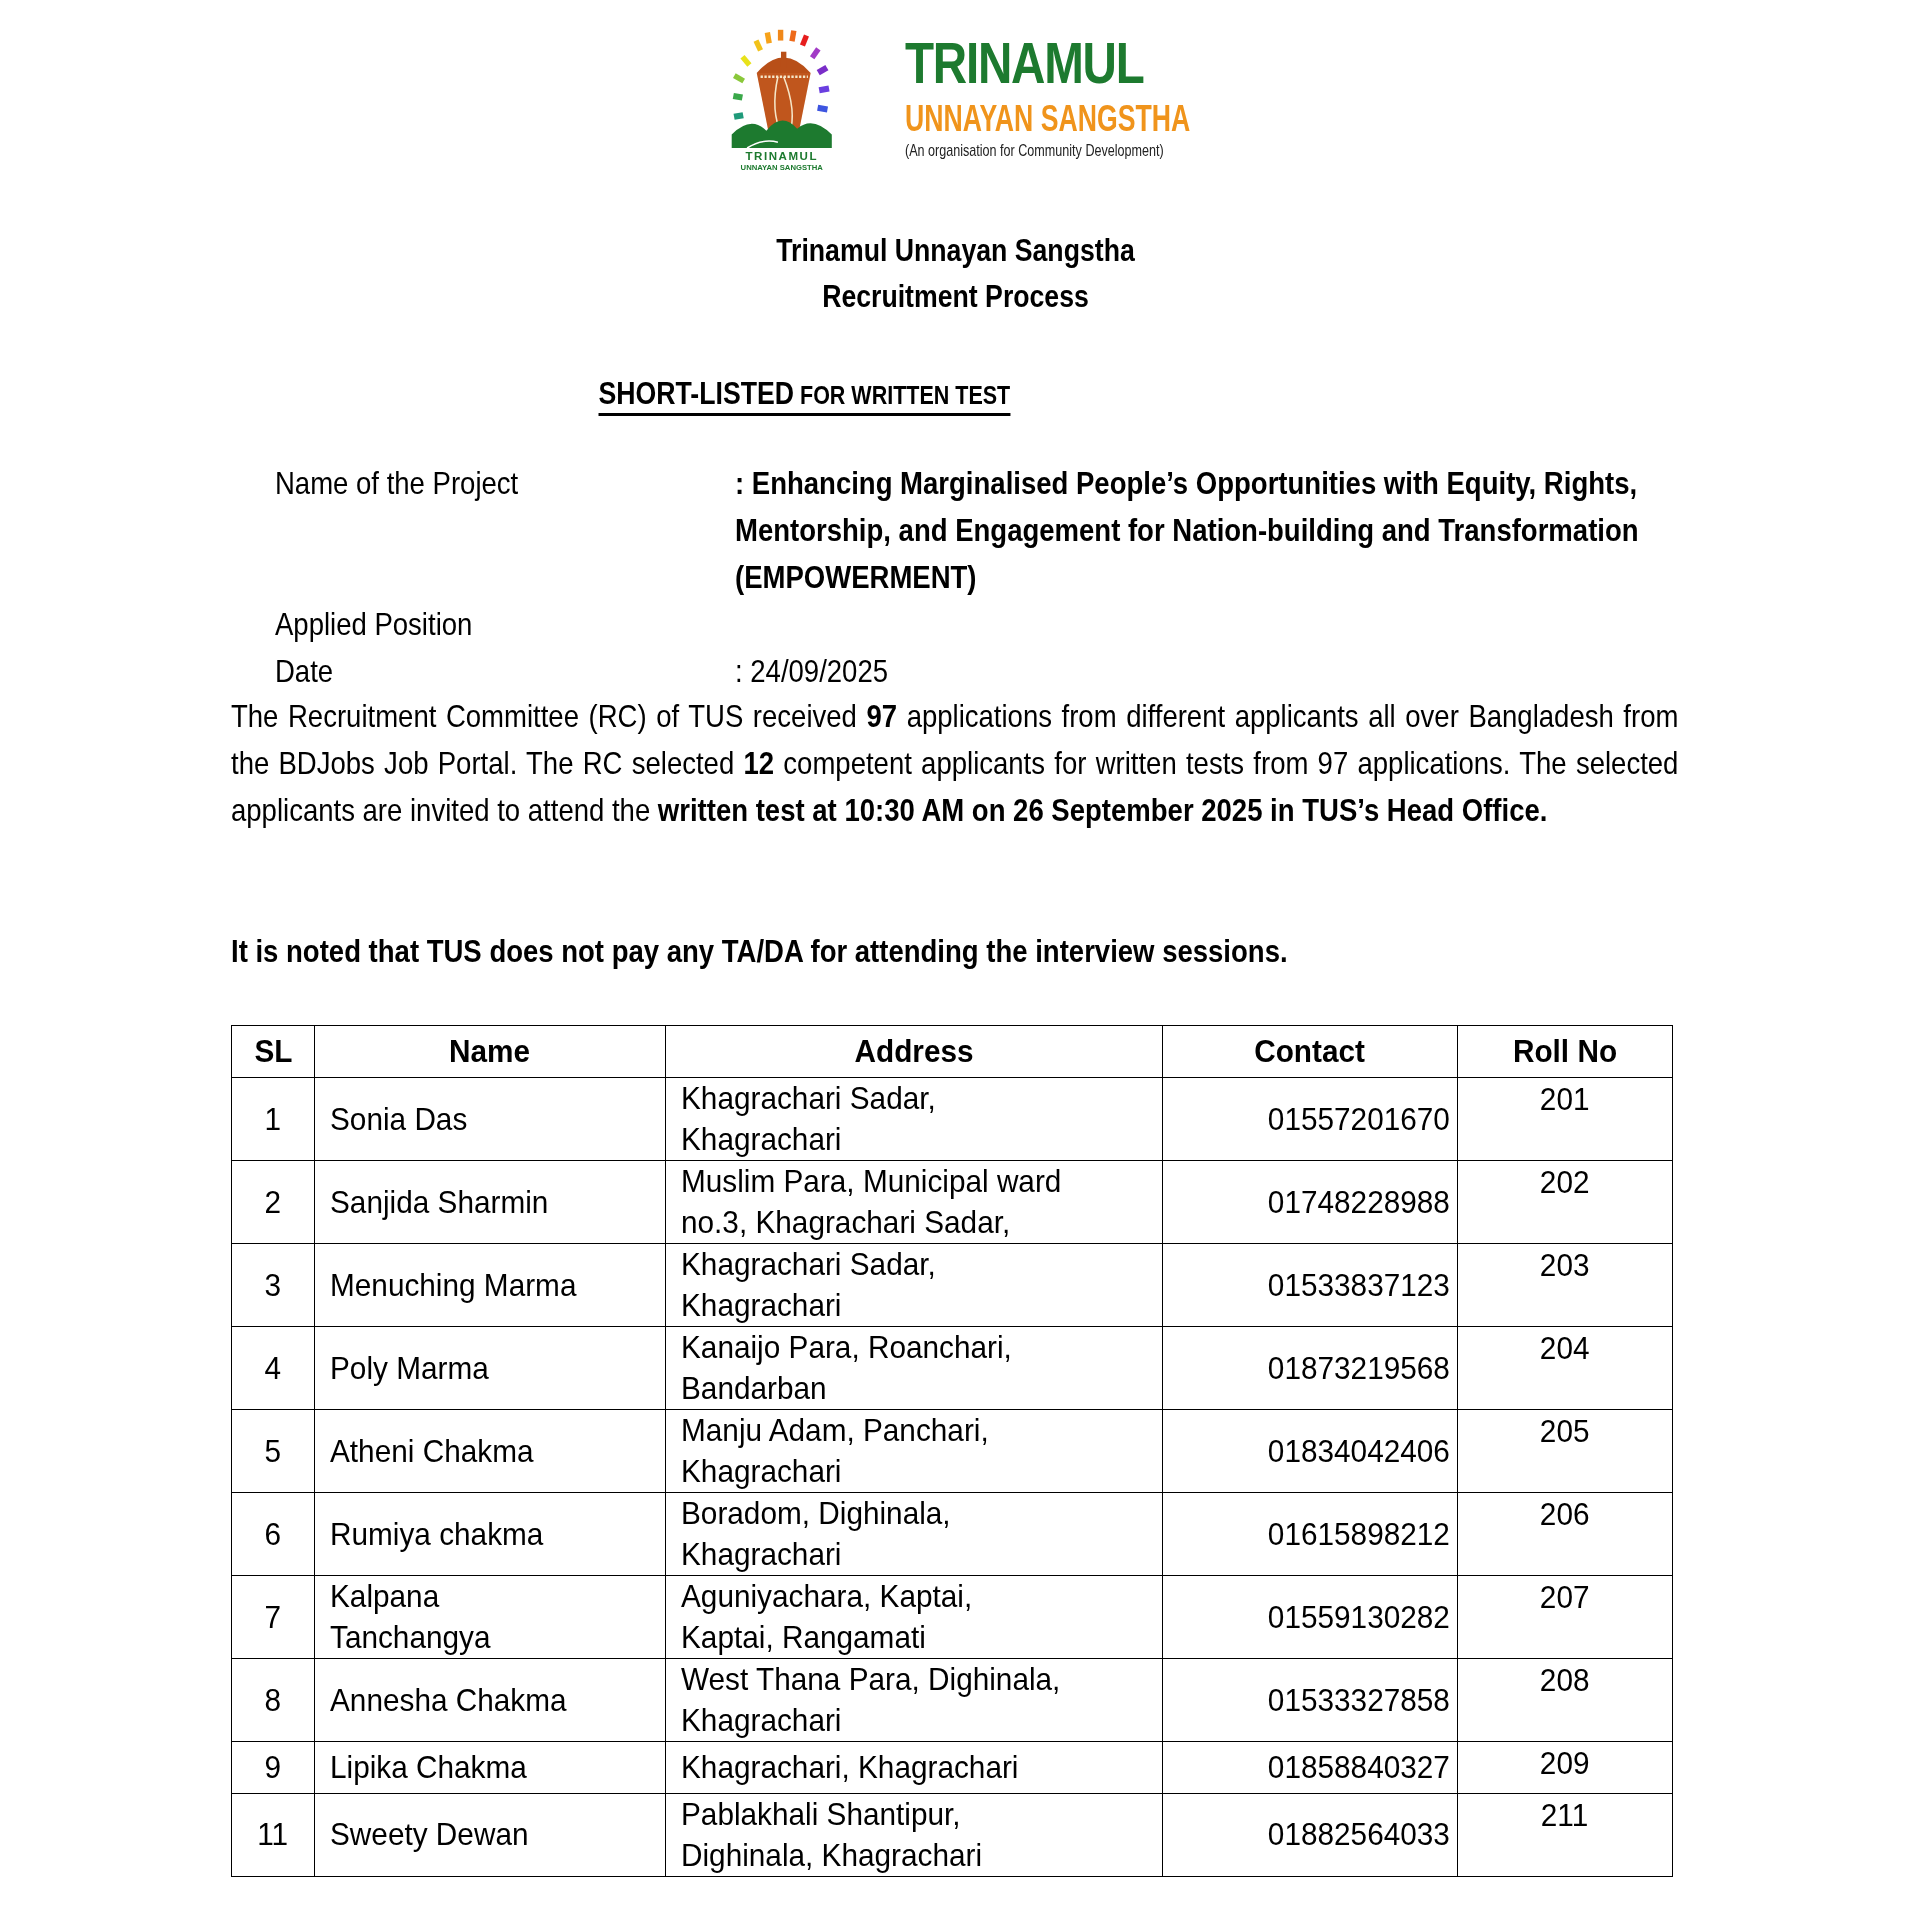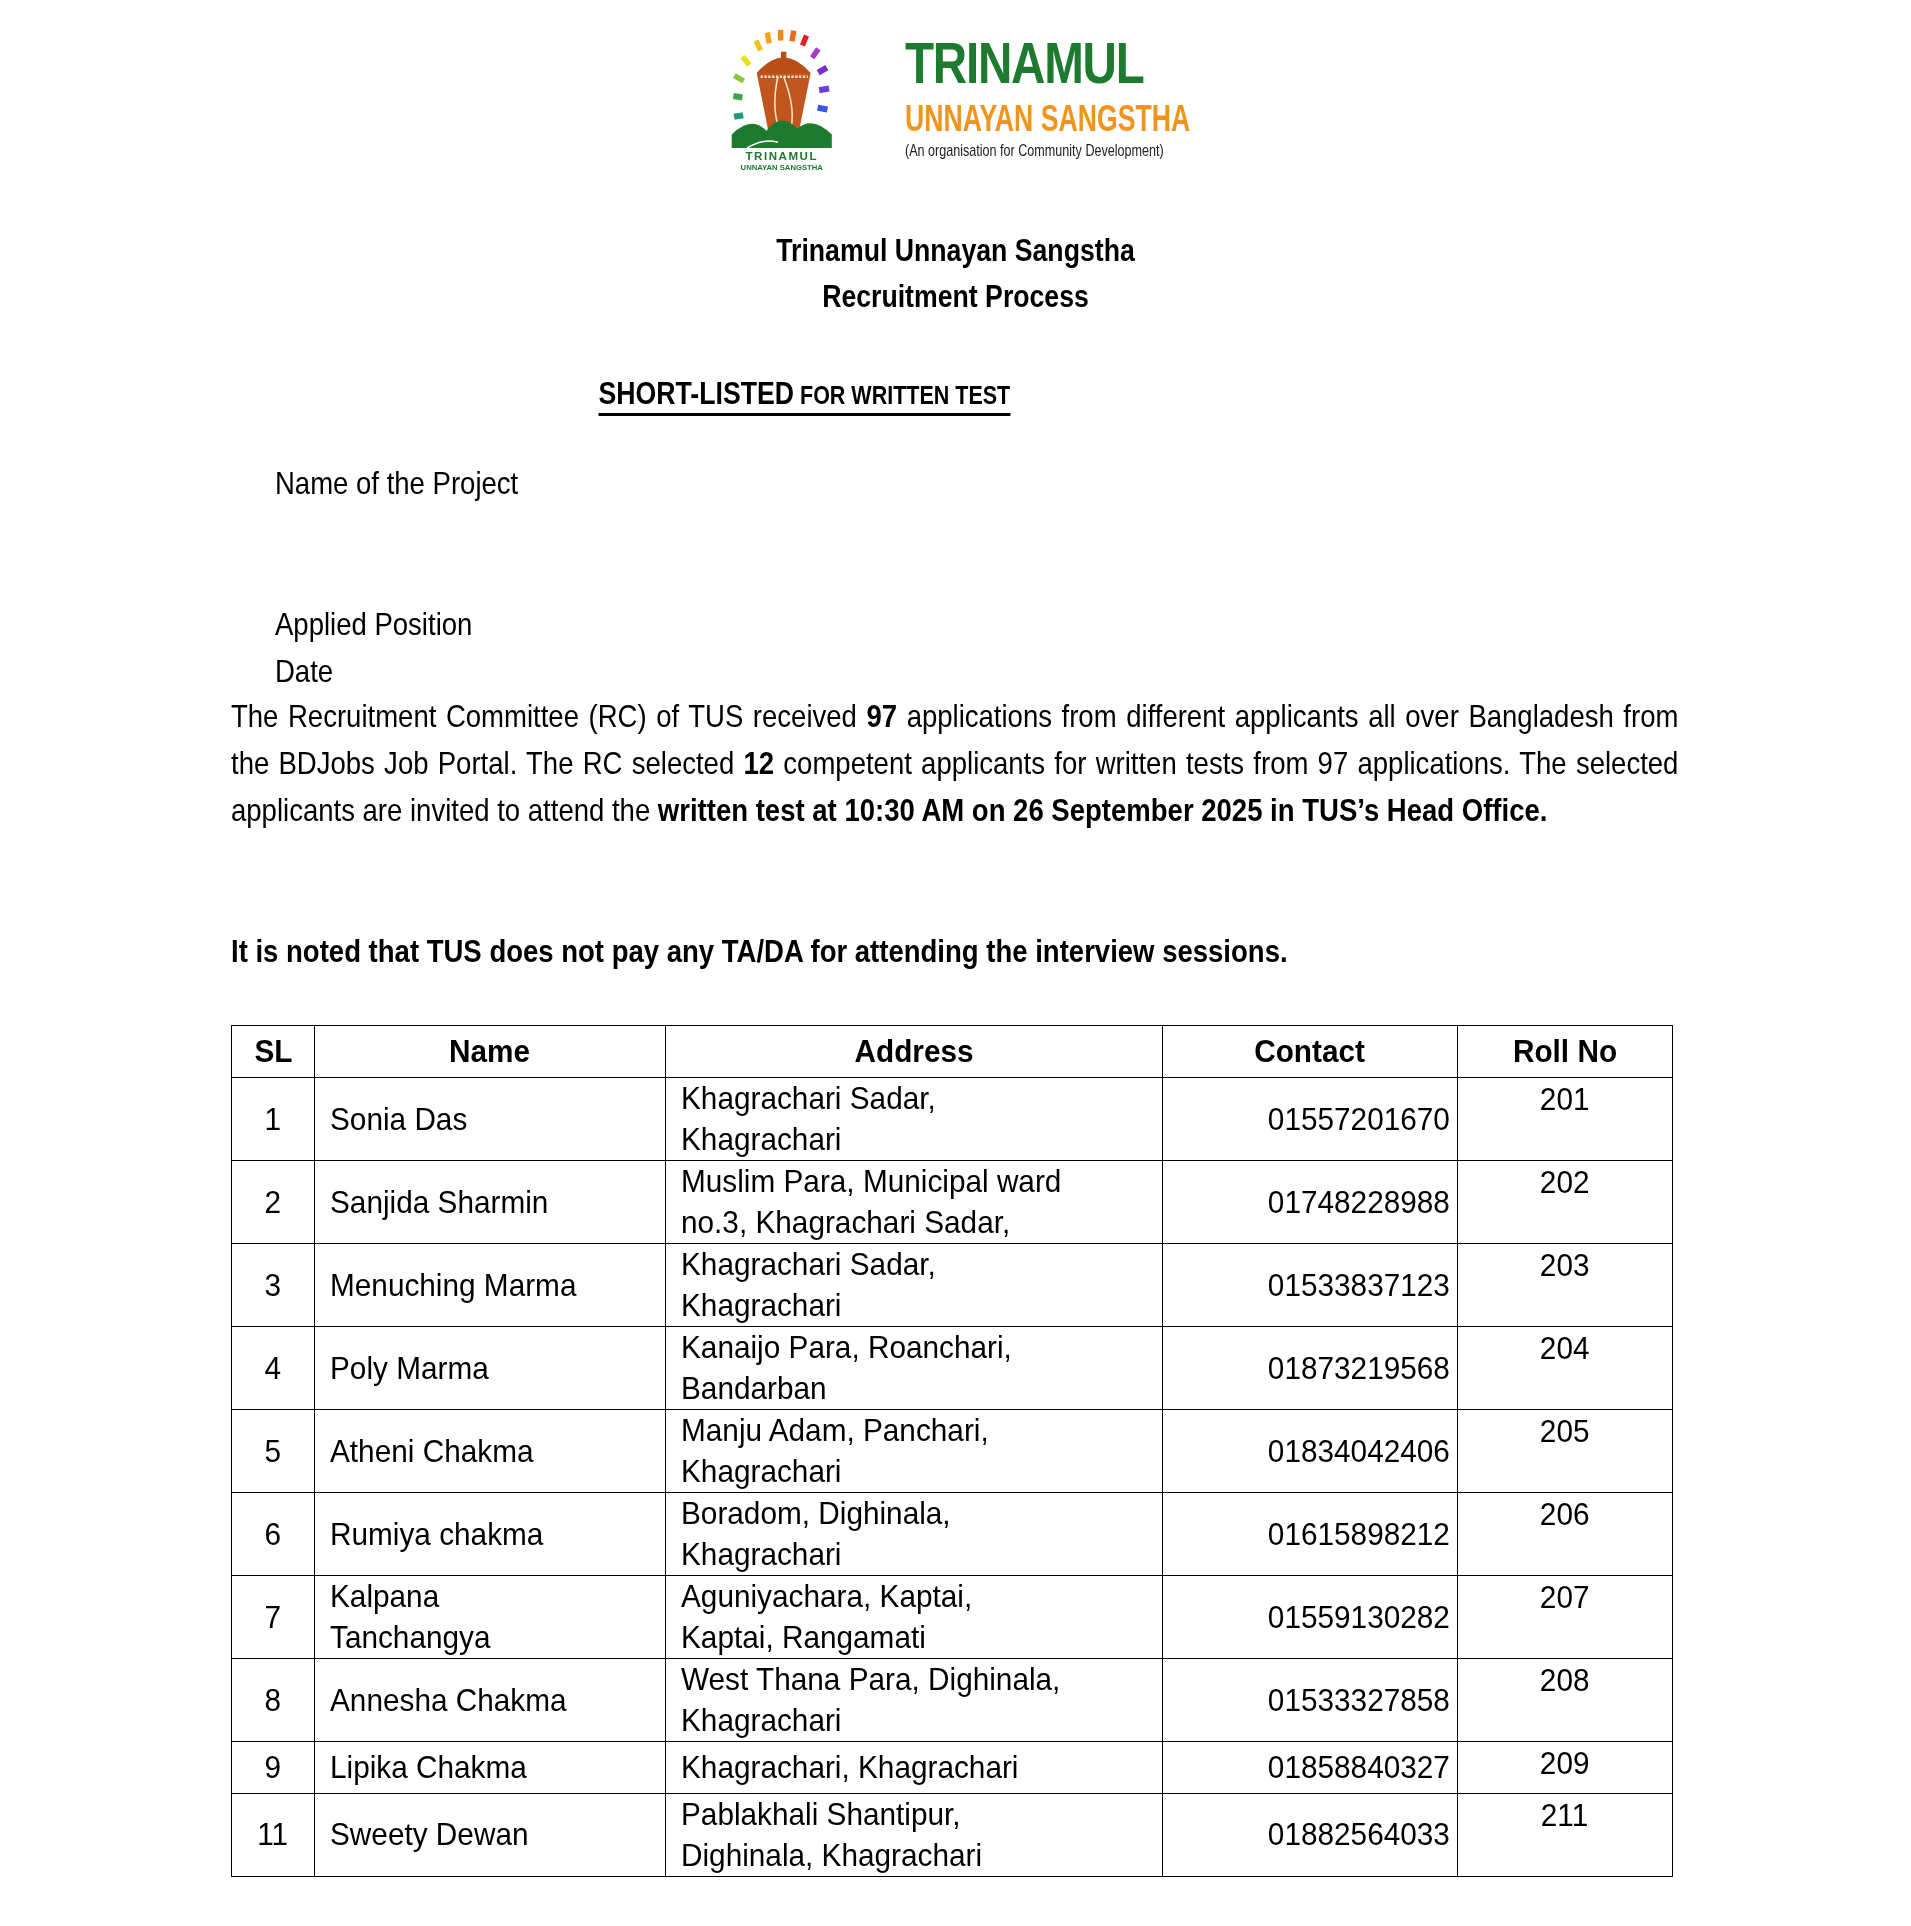--- a/index.html
+++ b/index.html
@@ -89,26 +89,32 @@
 </div>
 
 <div id="org-title" class="abs heading">Trinamul Unnayan Sangstha</div>
 <div id="process-title" class="abs heading">Recruitment Process</div>
 <div id="shortlist" class="abs">
   <span class="wrap"><span class="big">SHORT-LISTED</span><span class="small"> FOR WRITTEN TEST</span></span>
 </div>
 
 <div id="row-project" class="abs info-row">
   <div class="info-label">Name of the Project</div>
+  <div class="info-value bold">
+      <span class="inner">: Enhancing Marginalised People’s Opportunities with Equity, Rights, Mentorship, and Engagement for Nation-building and Transformation (EMPOWERMENT)</span>
+    </div>
 </div>
 <div id="row-position" class="abs info-row">
   <div class="info-label">Applied Position</div>
 </div>
 <div id="row-date" class="abs info-row">
   <div class="info-label">Date</div>
+  <div class="info-value">
+      <span class="inner">: 24/09/2025</span>
+    </div>
 </div>
 
 <div id="para" class="abs"><span>The Recruitment Committee (RC) of TUS received </span><b>97</b><span> applications from different applicants all over Bangladesh from the BDJobs Job Portal. The RC selected </span><b>12</b><span> competent applicants for written tests from 97 applications. The selected applicants are invited to attend the </span><b>written test at 10:30 AM on 26 September 2025 in TUS’s Head Office.</b></div>
 
 <div id="note" class="abs">It is noted that TUS does not pay any TA/DA for attending the interview sessions.</div>
 
 <table id="tbl">
   <colgroup>
     <col style="width:83px">
       <col style="width:351px">

